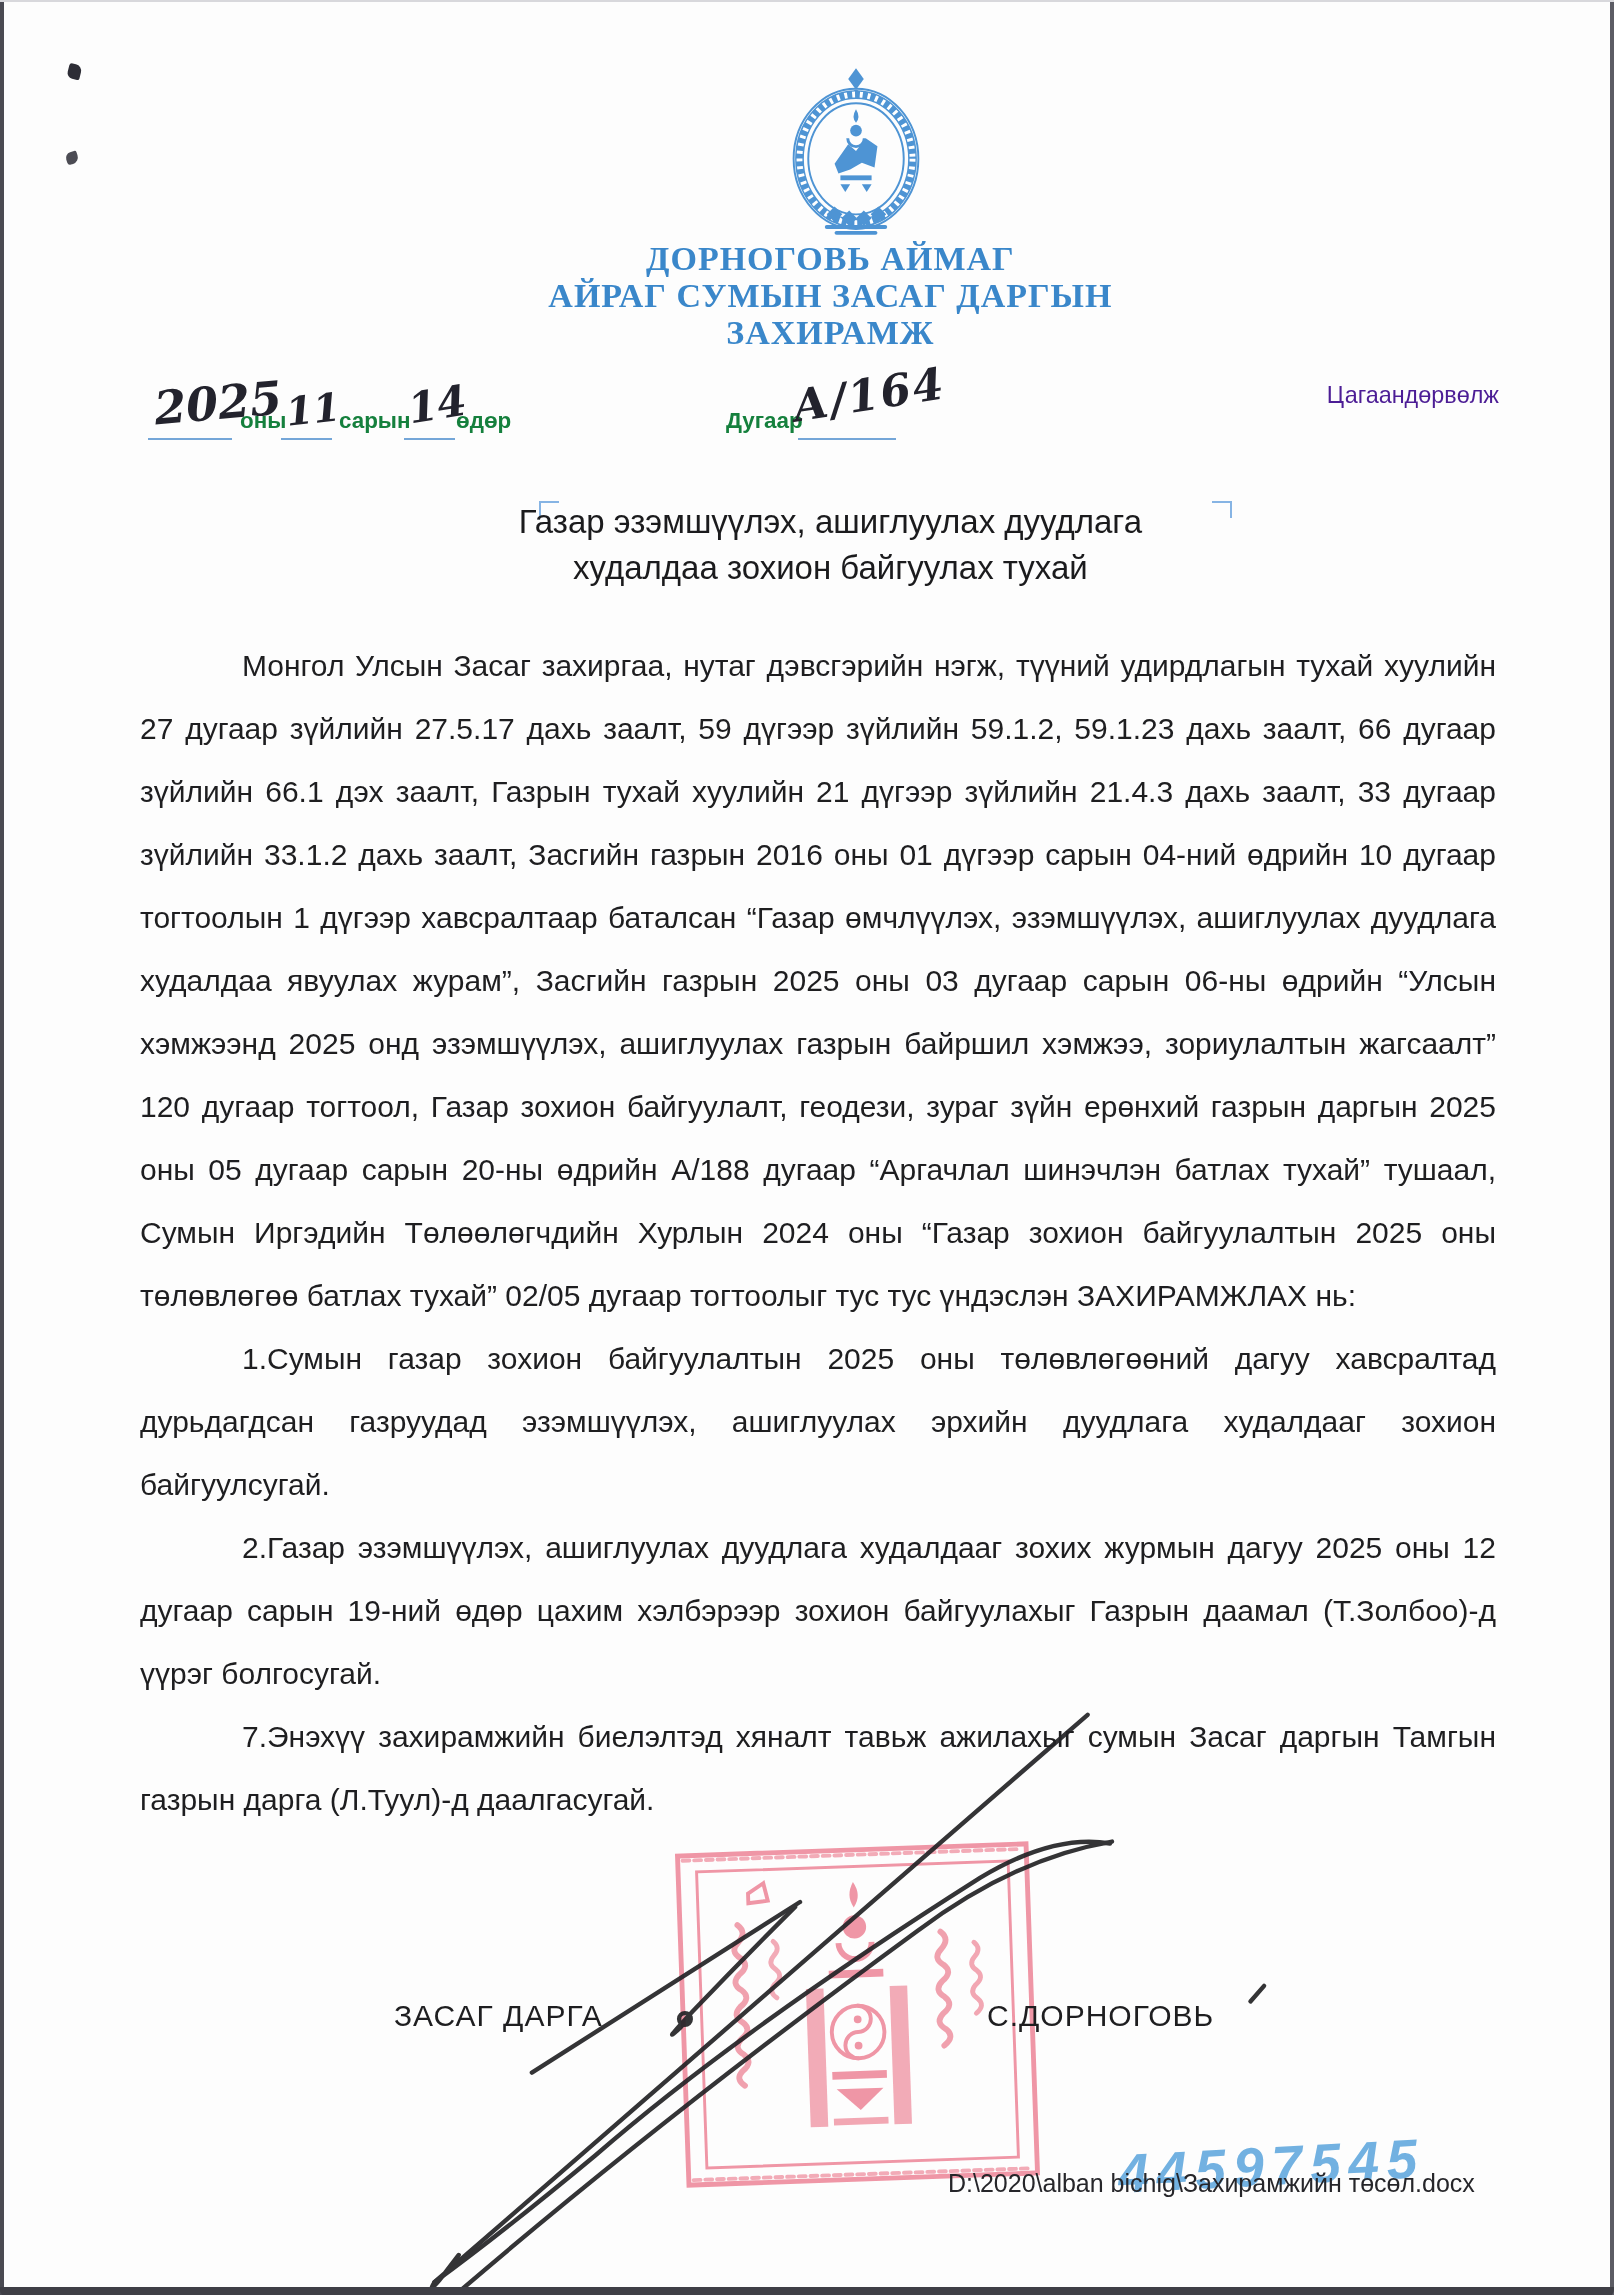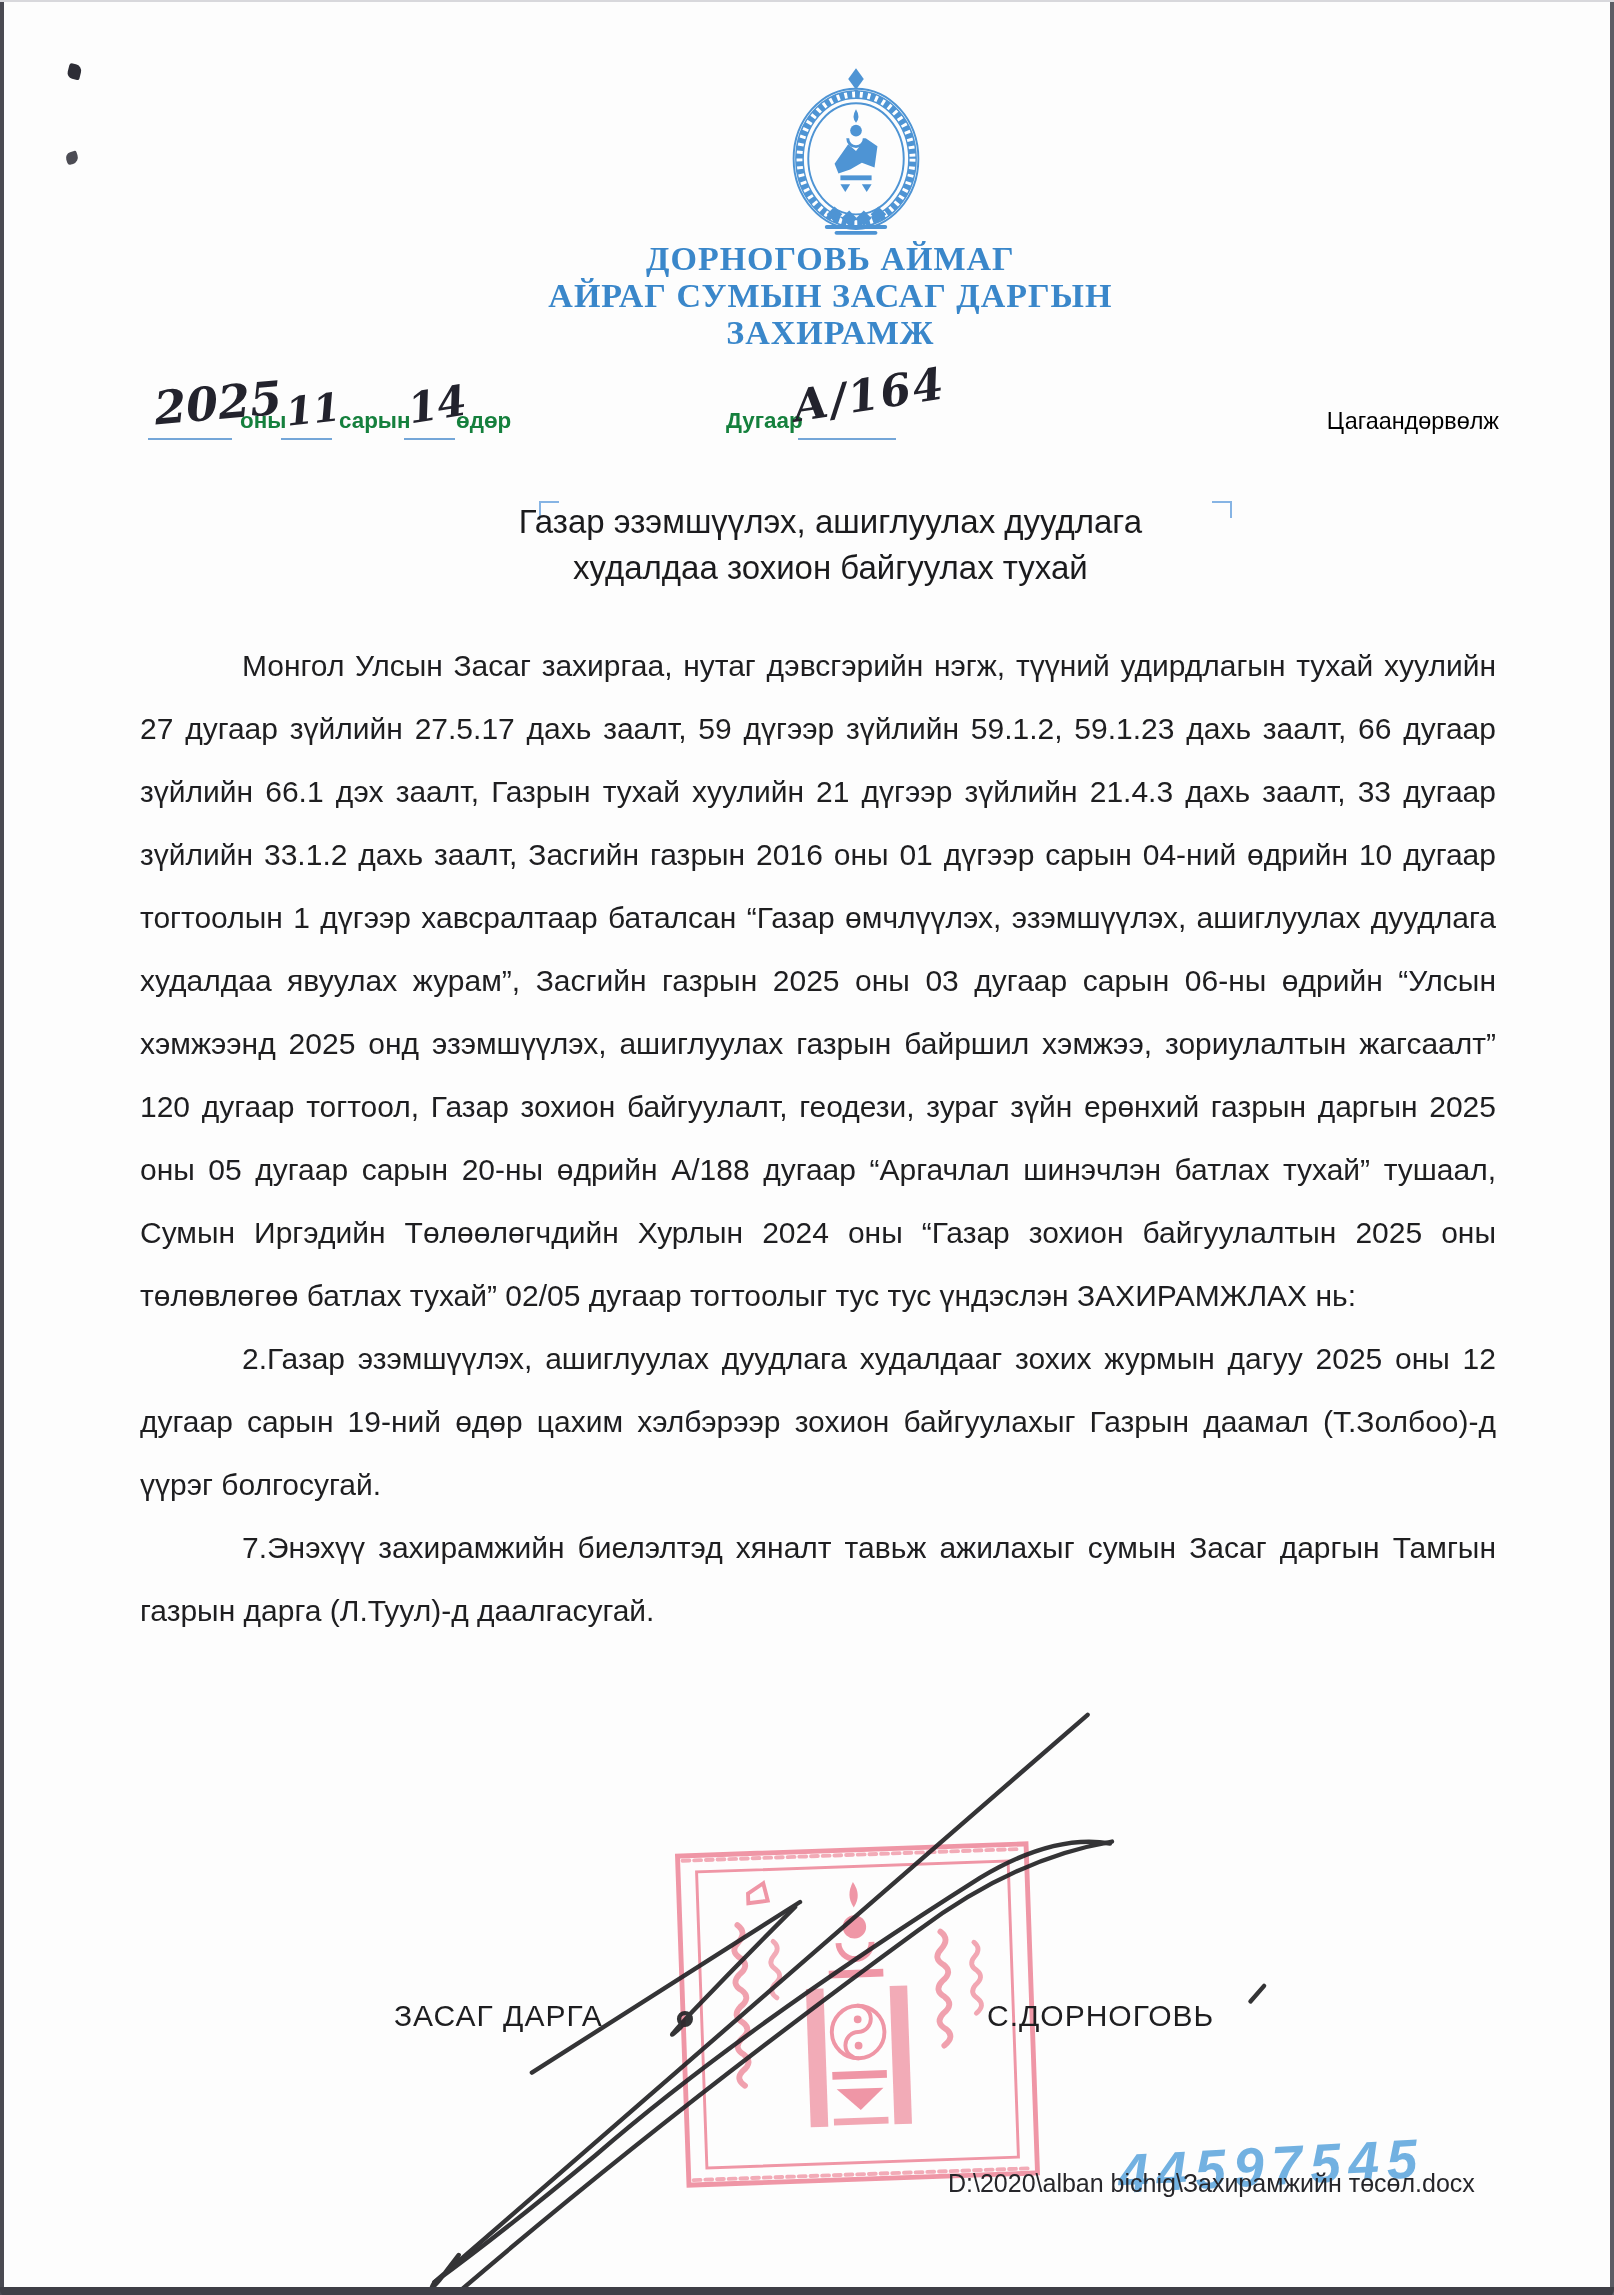--- a/index.html
+++ b/index.html
@@ -24,21 +24,21 @@
   .hdr.l3{top:314px;font-size:34px;}
 
   
   .lbl{position:absolute;color:#15803d;font-size:22.4px;font-weight:bold;}
   .uline{position:absolute;height:2px;background:#74a6d8;}
   .hw{position:absolute;color:#23232d;font-family:"DejaVu Serif",serif;font-style:italic;font-weight:bold;}
   .hw.year{left:154px;top:376px;font-size:46px;transform:rotate(-5deg);}
   .hw.month{left:286px;top:386px;font-size:39px;transform:rotate(-6deg);}
   .hw.day{left:408px;top:380px;font-size:42px;transform:rotate(-9deg);}
   .hw.num{left:792px;top:369px;font-size:44px;transform:rotate(-9deg);letter-spacing:2px;}
-  .place{position:absolute;right:115px;top:408px;color:#000000;font-size:23.4px;}
+  .place{position:absolute;right:115px;top:382px;color:#4c1d95;font-size:23.4px;}
 
   
   .title{position:absolute;left:23.4px;top:499px;width:1614px;text-align:center;
          color:#1b1b1d;font-size:33px;line-height:46px;}
   .crop{position:absolute;width:17.6px;height:14.6px;}
   .crop.cl{left:539px;top:501px;border-left:2.9px solid #86b4e4;border-top:2.9px solid #86b4e4;}
   .crop.cr{left:1212px;top:501px;border-right:2.9px solid #86b4e4;border-top:2.9px solid #86b4e4;}
 
   
   .body-text{position:absolute;left:140px;top:634px;width:1356px;
@@ -115,20 +115,21 @@
 
   <div class="crop cl"></div>
   <div class="crop cr"></div>
   <div class="title">
     <div>Газар эзэмшүүлэх, ашиглуулах дуудлага</div>
     <div>худалдаа  зохион байгуулах тухай</div>
   </div>
 
   <div class="body-text">
     <p>Монгол Улсын Засаг захиргаа, нутаг дэвсгэрийн нэгж, түүний удирдлагын тухай хуулийн 27 дугаар зүйлийн 27.5.17 дахь заалт, 59 дүгээр зүйлийн 59.1.2, 59.1.23 дахь заалт, 66 дугаар зүйлийн 66.1 дэх заалт, Газрын тухай хуулийн 21 дүгээр зүйлийн 21.4.3 дахь заалт, 33 дугаар зүйлийн 33.1.2 дахь заалт, Засгийн газрын 2016 оны 01 дүгээр сарын 04-ний өдрийн 10 дугаар тогтоолын 1 дүгээр хавсралтаар баталсан “Газар өмчлүүлэх, эзэмшүүлэх, ашиглуулах дуудлага худалдаа явуулах журам”, Засгийн газрын 2025 оны 03 дугаар сарын 06-ны өдрийн “Улсын хэмжээнд 2025 онд эзэмшүүлэх, ашиглуулах газрын байршил хэмжээ, зориулалтын жагсаалт” 120 дугаар тогтоол, Газар зохион байгуулалт, геодези, зураг зүйн ерөнхий газрын даргын 2025 оны 05 дугаар сарын 20-ны өдрийн А/188 дугаар “Аргачлал шинэчлэн батлах тухай” тушаал, Сумын Иргэдийн Төлөөлөгчдийн Хурлын 2024 оны “Газар зохион байгуулалтын 2025 оны төлөвлөгөө батлах тухай” 02/05 дугаар тогтоолыг тус тус үндэслэн ЗАХИРАМЖЛАХ нь:</p>
+    <p>1.Сумын газар зохион байгуулалтын 2025 оны төлөвлөгөөний дагуу хавсралтад дурьдагдсан газруудад эзэмшүүлэх, ашиглуулах эрхийн дуудлага худалдааг зохион байгуулсугай.</p>
     <p>2.Газар эзэмшүүлэх, ашиглуулах дуудлага худалдааг зохих журмын дагуу 2025 оны 12 дугаар сарын 19-ний өдөр цахим хэлбэрээр зохион байгуулахыг Газрын даамал (Т.Золбоо)-д үүрэг болгосугай.</p>
     <p>7.Энэхүү захирамжийн биелэлтэд хяналт тавьж ажилахыг сумын Засаг даргын Тамгын газрын дарга (Л.Туул)-д даалгасугай.</p>
   </div>
 
   <div class="stamp">
     <svg viewBox="0 0 368 348" width="359" height="339">
       <g stroke="#f0899b" fill="none" stroke-linecap="round">
         <rect x="5" y="5" width="358" height="338" stroke-width="5"></rect>
         <rect x="24" y="22" width="320" height="304" stroke-width="3"></rect>
         <path d="M10 10 h348" stroke-width="4" stroke-dasharray="7 5" opacity=".8"></path>

